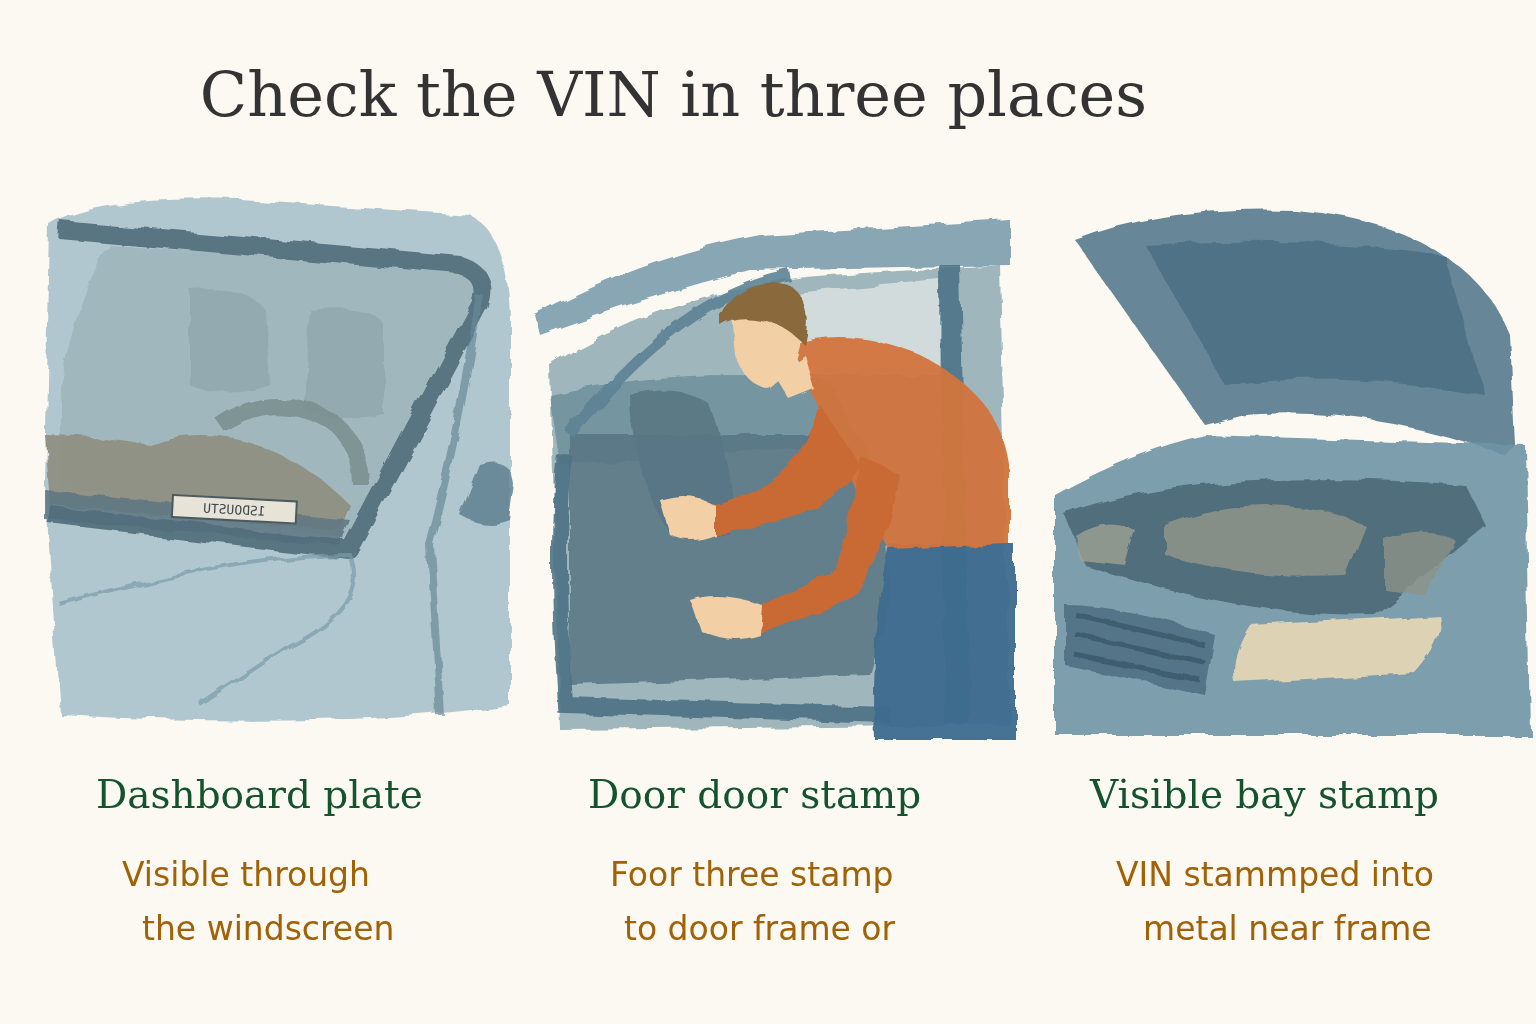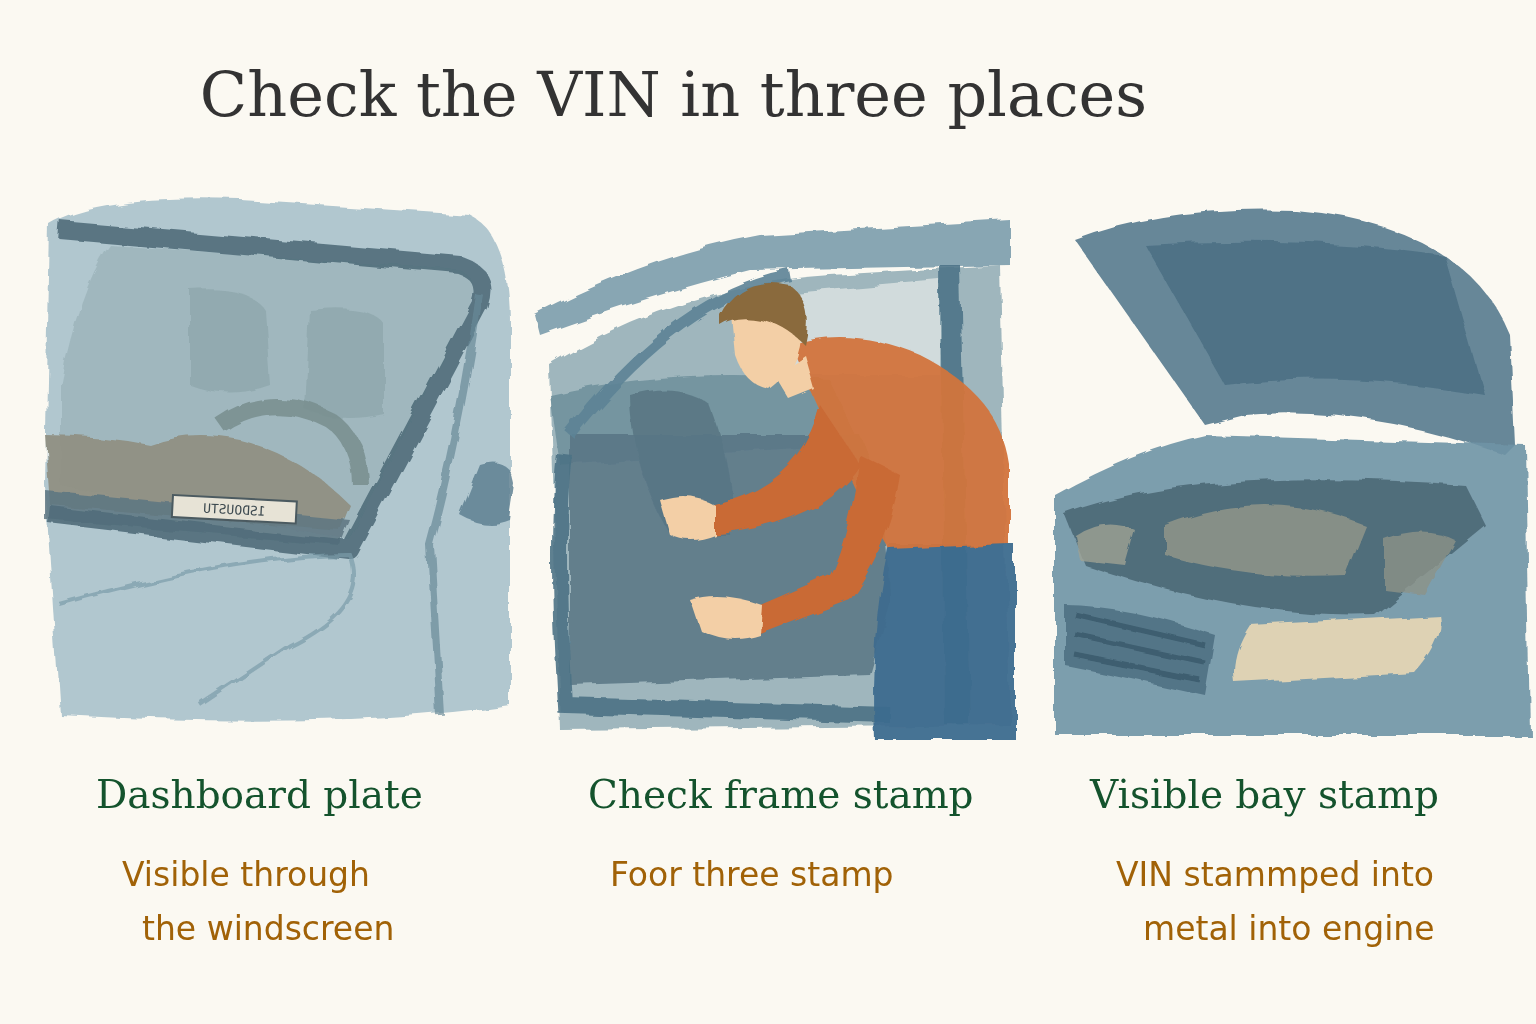--- a/index.html
+++ b/index.html
@@ -175,22 +175,23 @@
     </g>
   </svg>
 </div>
 
 <h2 class="caption-title" style="left:96px; top:772px;">Dashboard plate</h2>
 <div class="caption-body" style="left:122px; top:848px;">
   <span>Visible through</span>
   <span style="padding-left:20px;">the windscreen</span>
 </div>
 
-<h2 class="caption-title" style="left:588px; top:772px;">Check frame stamp</h2>
+<h2 class="caption-title" style="left:588px; top:772px;">Door door stamp</h2>
 <div class="caption-body" style="left:610px; top:848px;">
   <span>Foor three stamp</span>
+  <span style="padding-left:14px;">to door frame or</span>
 </div>
 
 <h2 class="caption-title" style="left:1090px; top:772px;">Visible bay stamp</h2>
 <div class="caption-body" style="left:1116px; top:848px;">
   <span>VIN stammped into</span>
-  <span style="padding-left:27px;">metal into engine</span>
+  <span style="padding-left:27px;">metal near frame</span>
 </div>
 
 </body></html>

